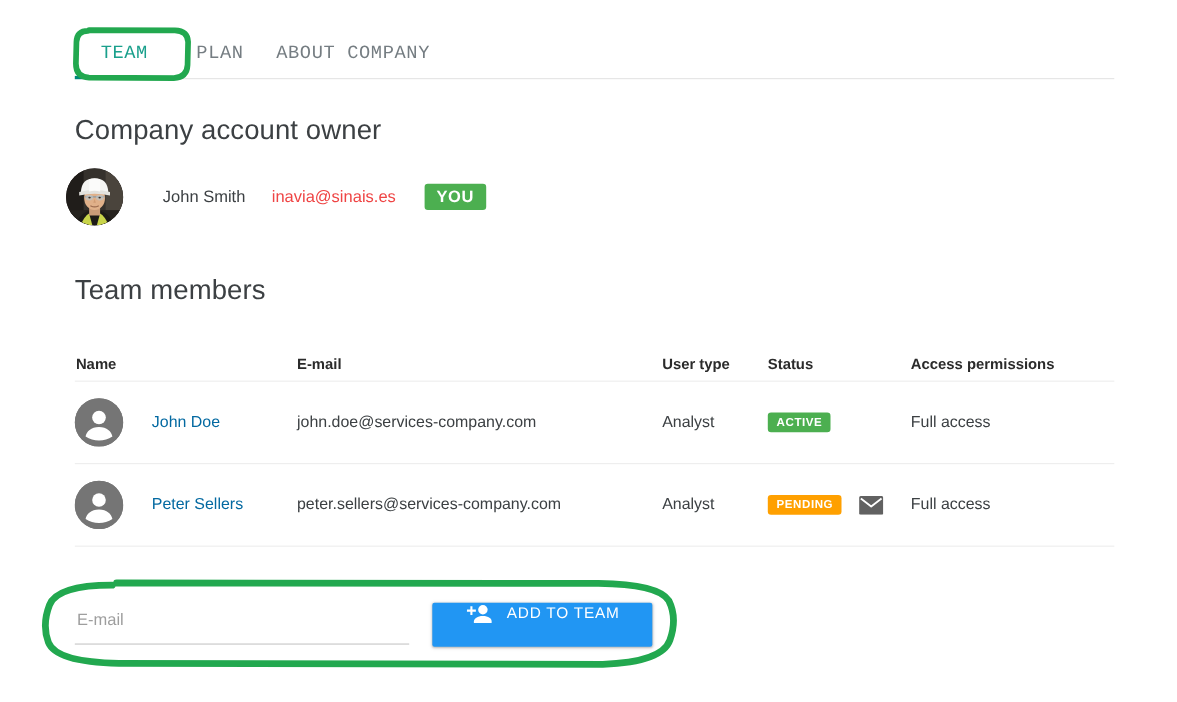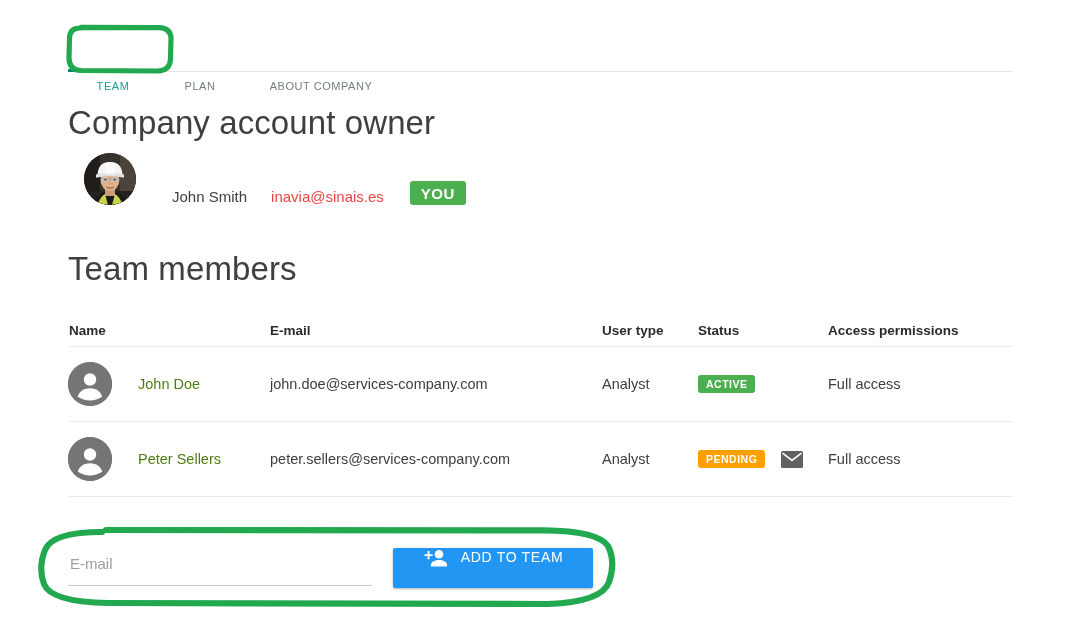--- a/index.html
+++ b/index.html
@@ -24,59 +24,58 @@
     width: 945px; height: 48px;
     border-bottom: 1px solid #e4e4e4;
   }
   .tabs {
     display: flex;
     align-items: flex-start;
     height: 47px;
   }
   .tab {
     position: relative;
-    font-size: 11px;
+    font-size: 17px;
     letter-spacing: 0.55px;
     color: #757d82;
     padding: 16px 0 0 0;
     margin-right: 0;
     cursor: pointer;
     white-space: nowrap;
     background: none; border: none;
-    font-family: Liberation Sans, sans-serif;
-    margin-top: 40px;
+    font-family: Liberation Mono, monospace;
   }
   .tab-team  { width: 90px; text-align: center; color: #1aa08c; }
   .tab-plan  { width: 84px; text-align: center; }
   .tab-about { width: 158px; text-align: center; }
   .tab-underline {
     position: absolute;
     left: 0; top: 45px;
     width: 90px; height: 2.5px;
     background: #00897b;
   }
 
   
   .h-section {
     position: absolute;
     left: 68px;
-    font-size: 33px;
+    font-size: 25px;
     font-weight: 400;
     color: #3c4043;
     letter-spacing: 0.1px;
   }
   .h-owner   { top: 104px; }
   .h-members { top: 250px; }
 
   
   .owner-row {
     position: absolute;
-    left: 84px; top: 153px;
+    left: 60px; top: 153px;
     display: flex;
-    align-items: flex-end;
+    align-items: center;
     height: 52px;
   }
   .owner-avatar {
     width: 52px; height: 52px;
     border-radius: 50%;
     overflow: hidden;
     flex: 0 0 52px;
     background: #2a2724;
     position: relative;
   }
@@ -137,21 +136,21 @@
   .thead .c-name { padding-left: 1px; }
 
   .row-avatar {
     width: 44px; height: 44px;
     border-radius: 50%;
     background: #757575;
     flex: 0 0 44px;
     position: relative;
   }
   .row-avatar svg { position: absolute; left: 0; top: 0; }
-  .row-name { margin-left: 26px; font-size: 14.5px; color: #4d7c0f; }
+  .row-name { margin-left: 26px; font-size: 14.5px; color: #0369a1; }
   .mail-icon {
     margin-left: 16px;
     width: 22px; height: 17px;
     display: inline-flex;
     cursor: pointer;
   }
 
   
   .addform {
     position: absolute;

